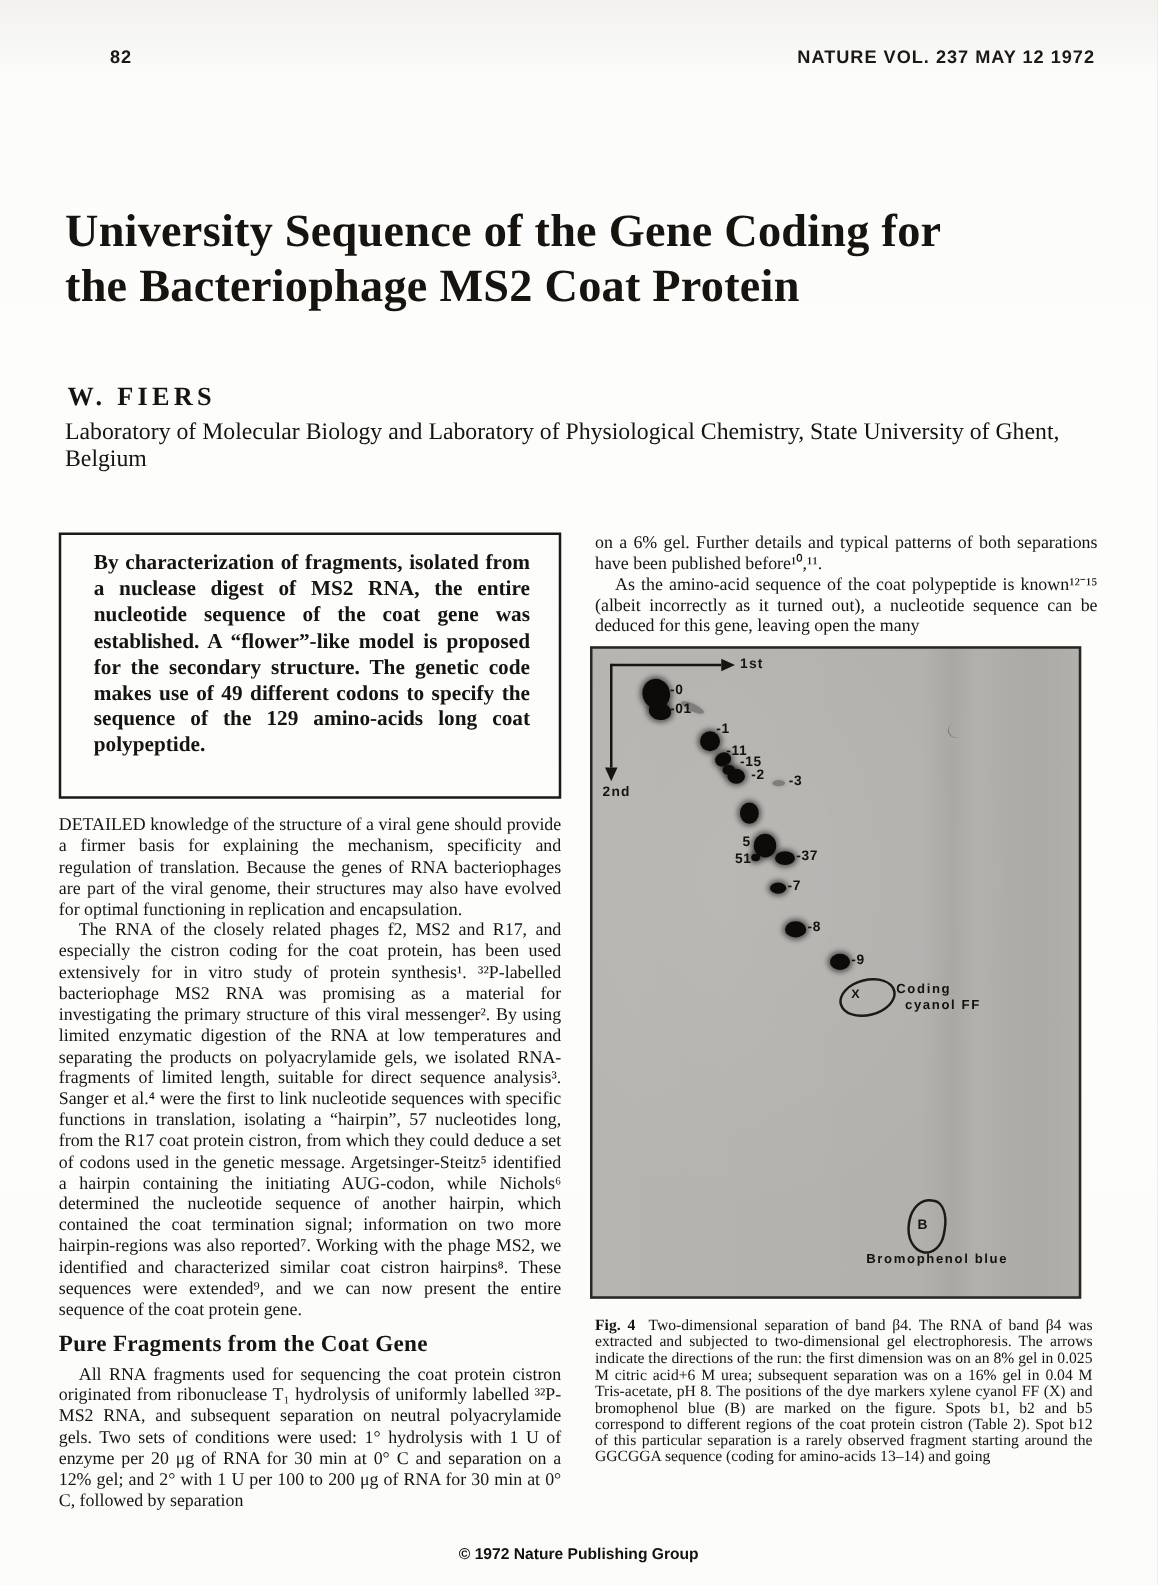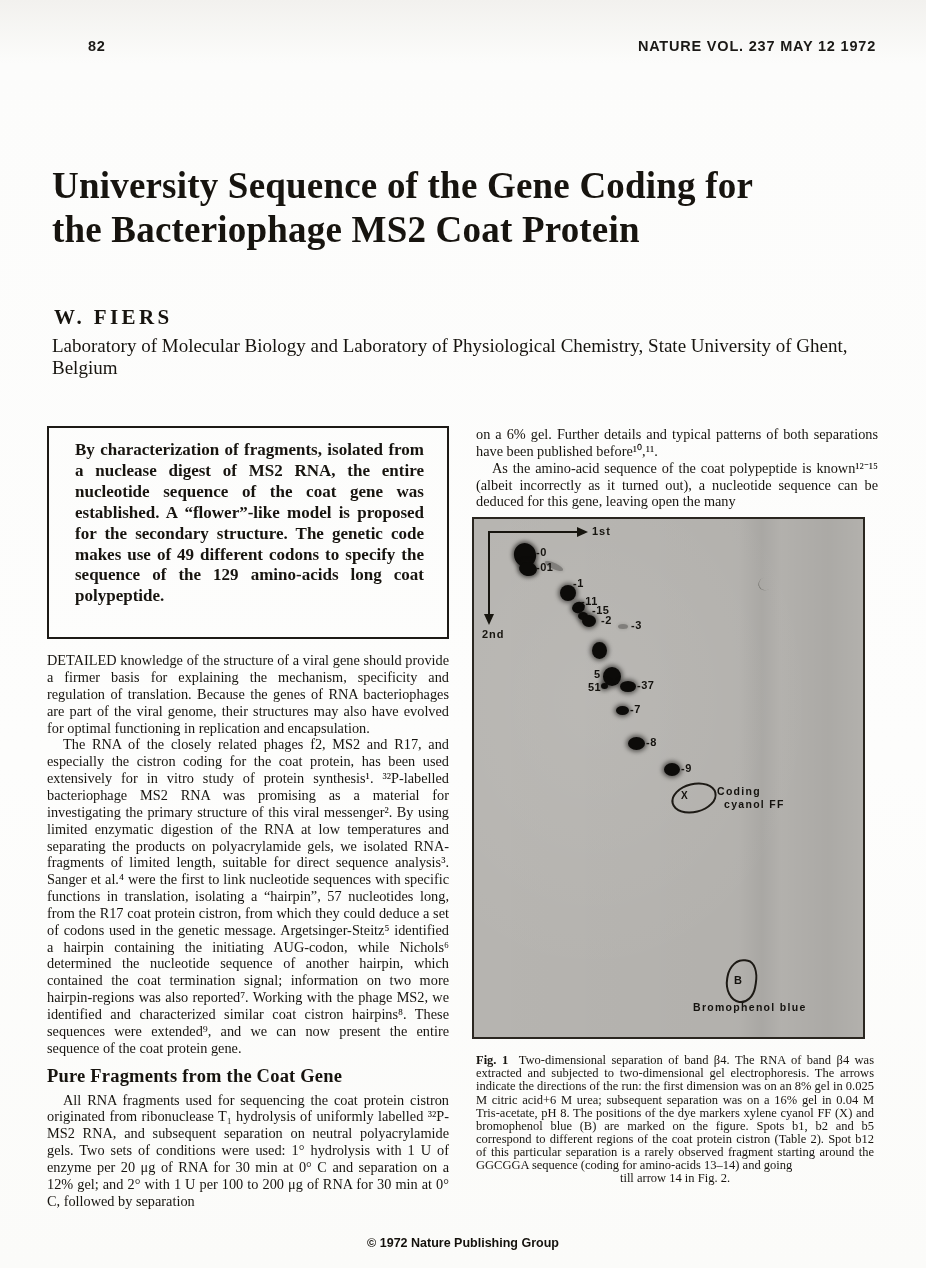--- a/index.html
+++ b/index.html
@@ -168,21 +168,20 @@
           <div>Coding</div>
           <div>cyanol FF</div>
         </div>
 
         <div class="bp-outline"></div>
         <span class="marker-letter" style="left:260px; top:455px; font-size:11px;">B</span>
         <span class="dye-label" style="left:219px; top:483px;">Bromophenol blue</span>
       </div>
 
       <figcaption>
-        <span class="fig-label">Fig. 1</span>&nbsp;
+        <span class="fig-label">Fig. 4</span>&nbsp;
         <span>Two-dimensional separation of band β4.  The RNA of band β4 was extracted and subjected to two-dimensional gel electrophoresis.  The arrows indicate the directions of the run:  the first dimension was on an 8% gel in 0.025 M citric acid+6 M urea;  subsequent separation was on a 16% gel in 0.04 M Tris-acetate, pH 8.  The positions of the dye markers xylene cyanol FF (X) and bromophenol blue (B) are marked on the figure.  Spots b1, b2 and b5 correspond to different regions of the coat protein cistron (Table 2).  Spot b12 of this particular separation is a rarely observed fragment starting around the GGCGGA sequence (coding for amino-acids 13–14) and going</span>
       </figcaption>
-      <div class="caption-last">till arrow 14 in Fig. 2.</div>
     </figure>
   </div>
 
   <div class="footer">© 1972 Nature Publishing Group</div>
 </div>
 
 </body></html>

